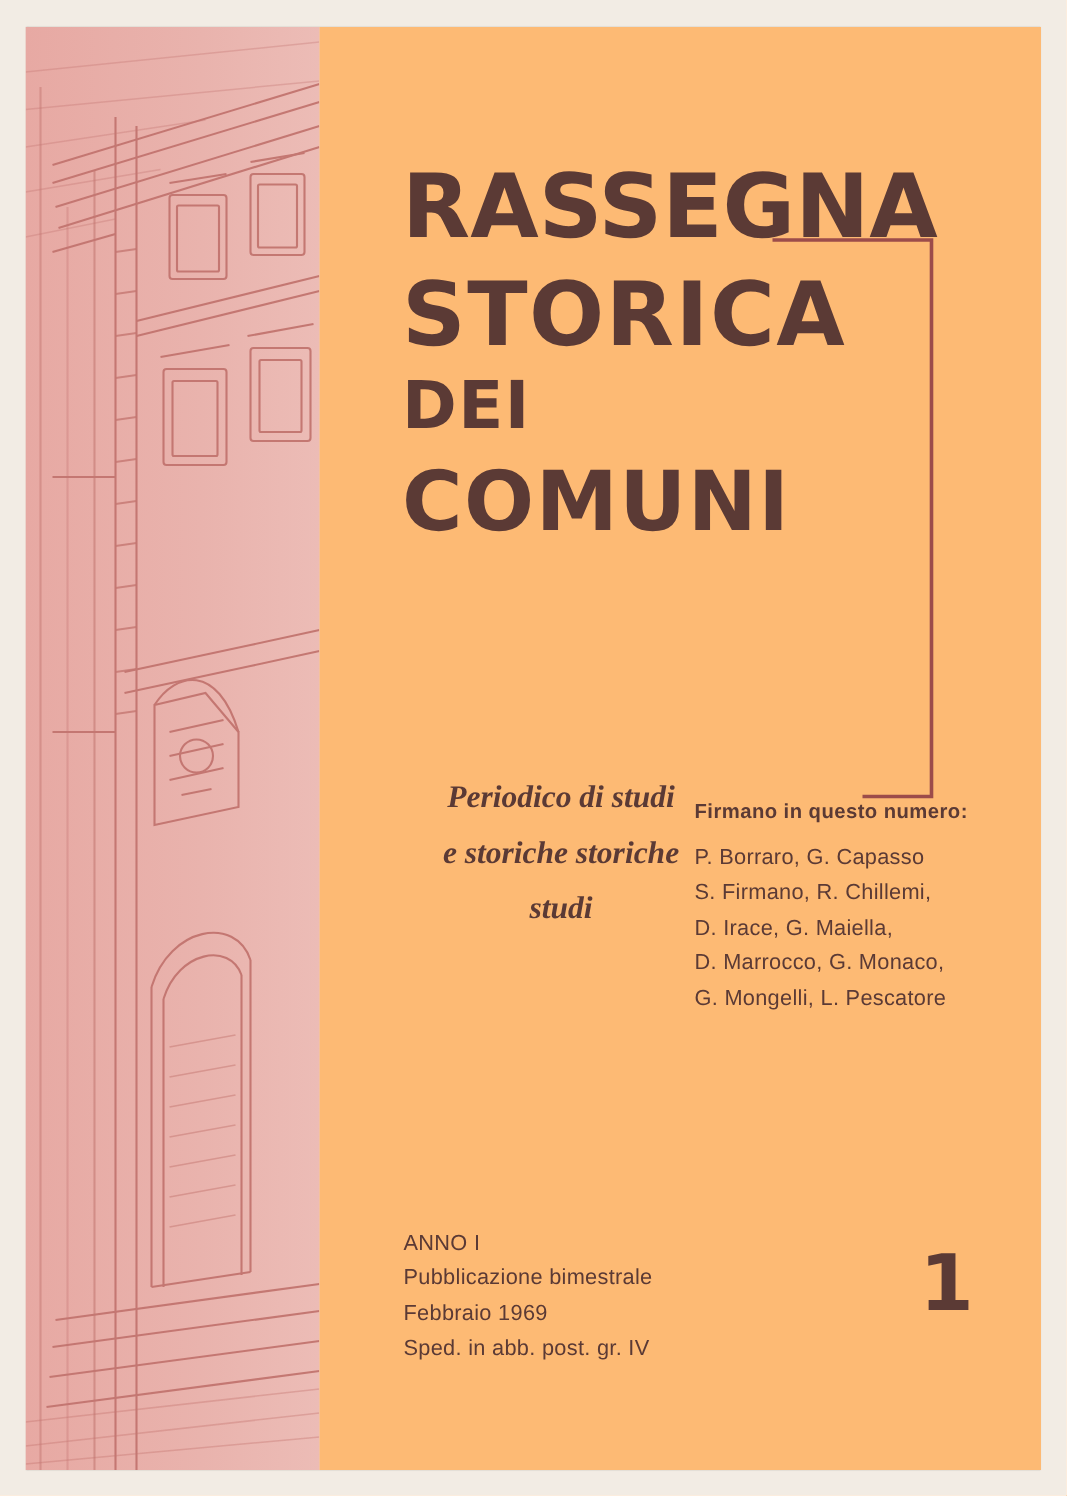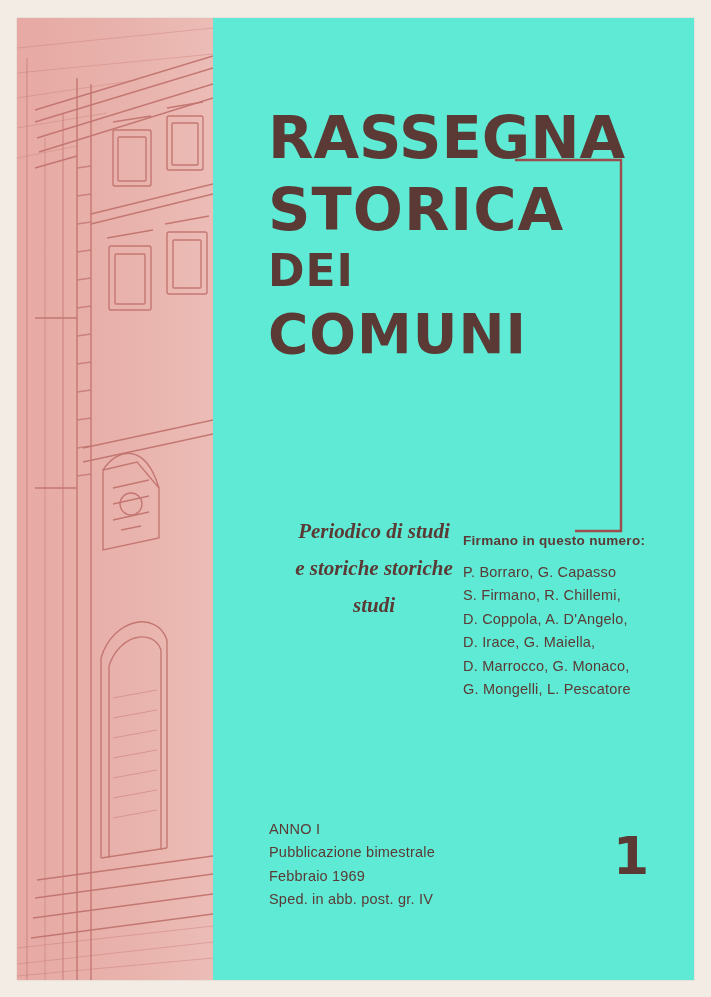--- a/index.html
+++ b/index.html
@@ -50,21 +50,21 @@
   }
   .illus-svg { display:block; width:100%; height:100%; }
 
   
   .content {
     position: absolute;
     left: 196px;
     top: 0;
     right: 0;
     bottom: 0;
-    background: #5eead4;
+    background: #fdba74;
   }
 
   
   .bracket {
     position: absolute;
     left: 300px;
     top: 140px;
     width: 110px;
     height: 375px;
     pointer-events: none;
@@ -288,21 +288,20 @@
         <div>Periodico  di  studi</div>
         <div>e  storiche  storiche</div>
         <div>studi</div>
       </div>
 
       <div class="signers">
         <div class="signers-head">Firmano in questo numero:</div>
         <div class="signers-list">
           <div>P. Borraro, G. Capasso</div>
           <div>S. Firmano, R. Chillemi,</div>
-          <div>D. Coppola, A. D'Angelo,</div>
           <div>D. Irace, G. Maiella,</div>
           <div>D. Marrocco, G. Monaco,</div>
           <div>G. Mongelli, L. Pescatore</div>
         </div>
       </div>
 
       <div class="imprint">
         <div>ANNO I</div>
         <div>Pubblicazione bimestrale</div>
         <div>Febbraio 1969</div>

